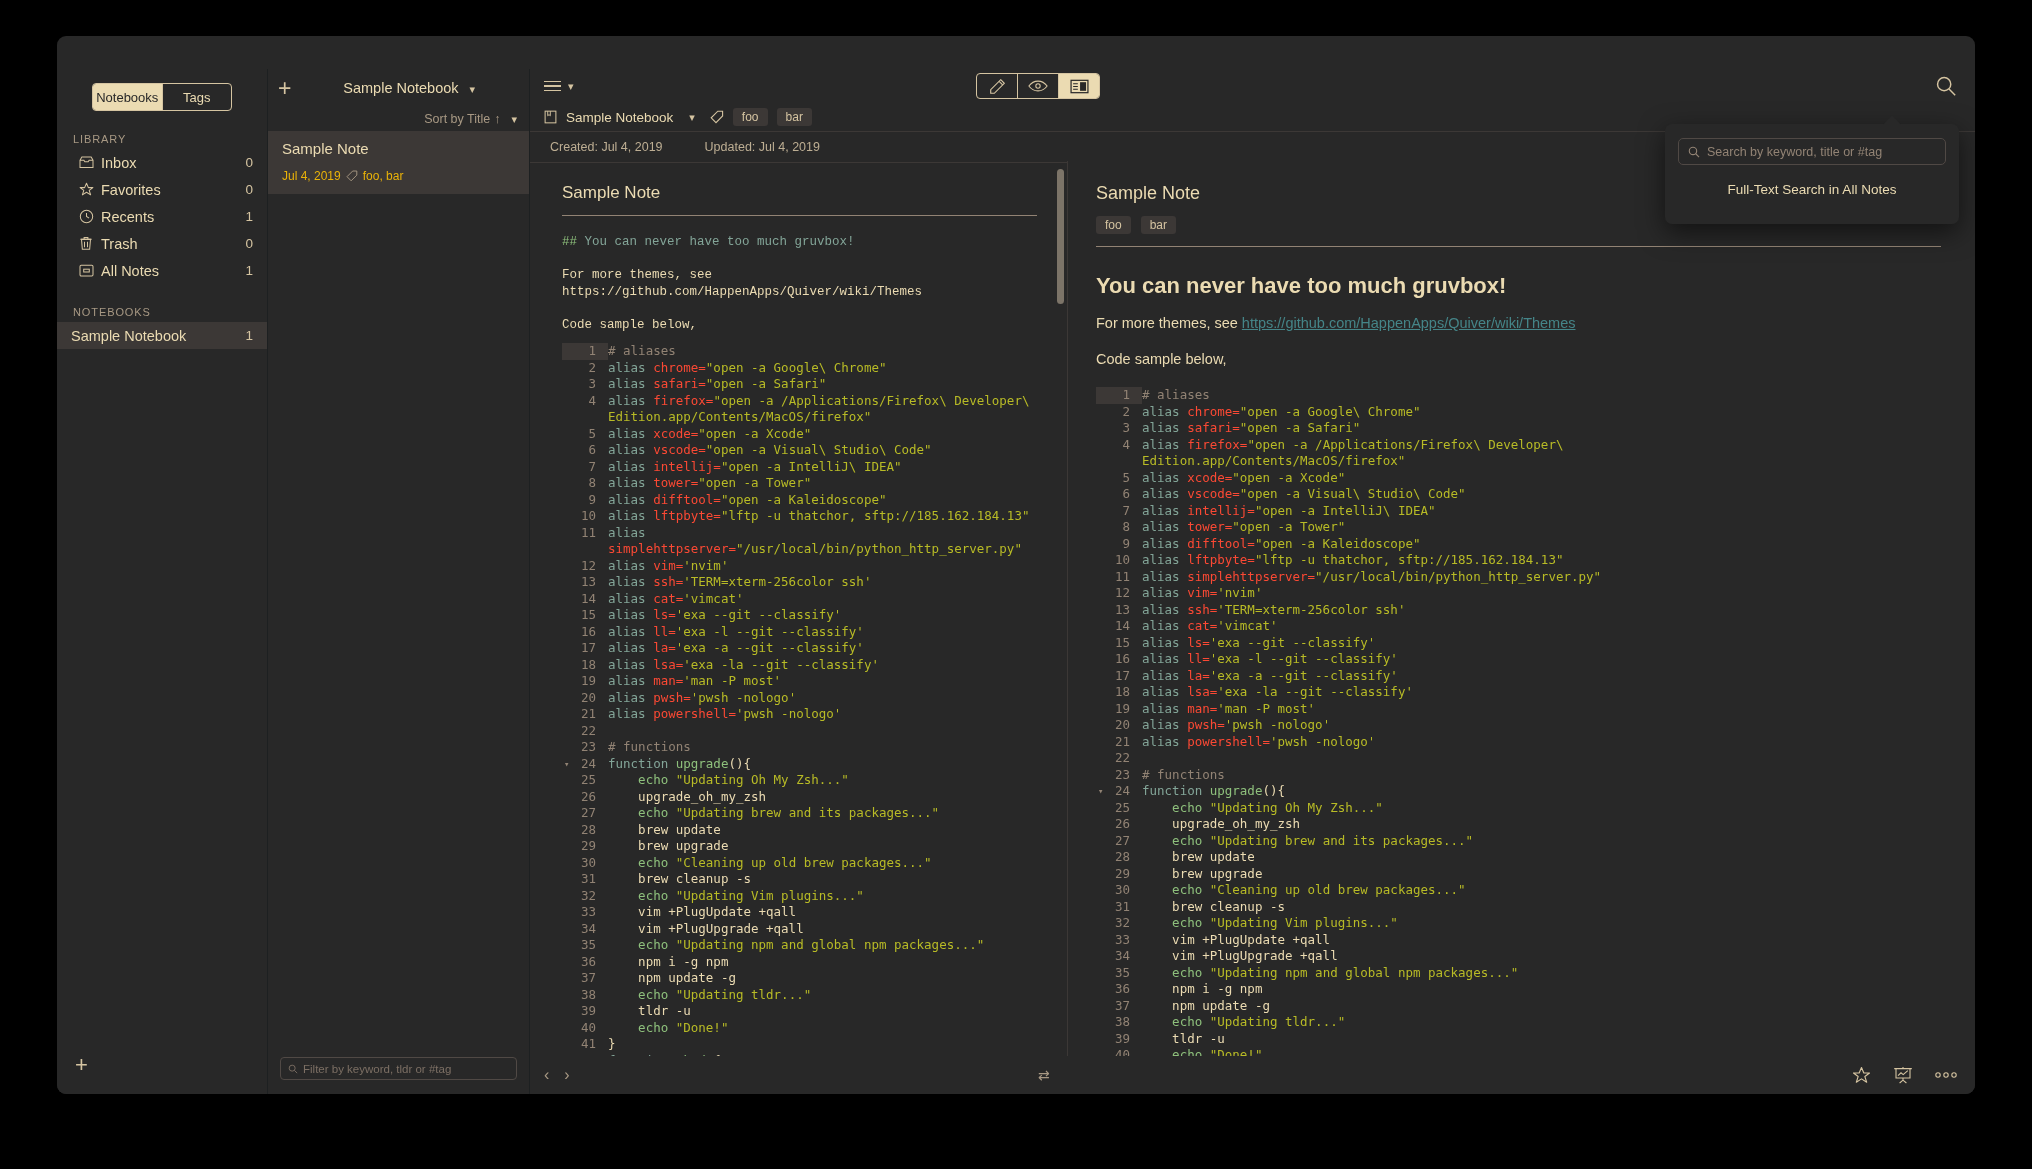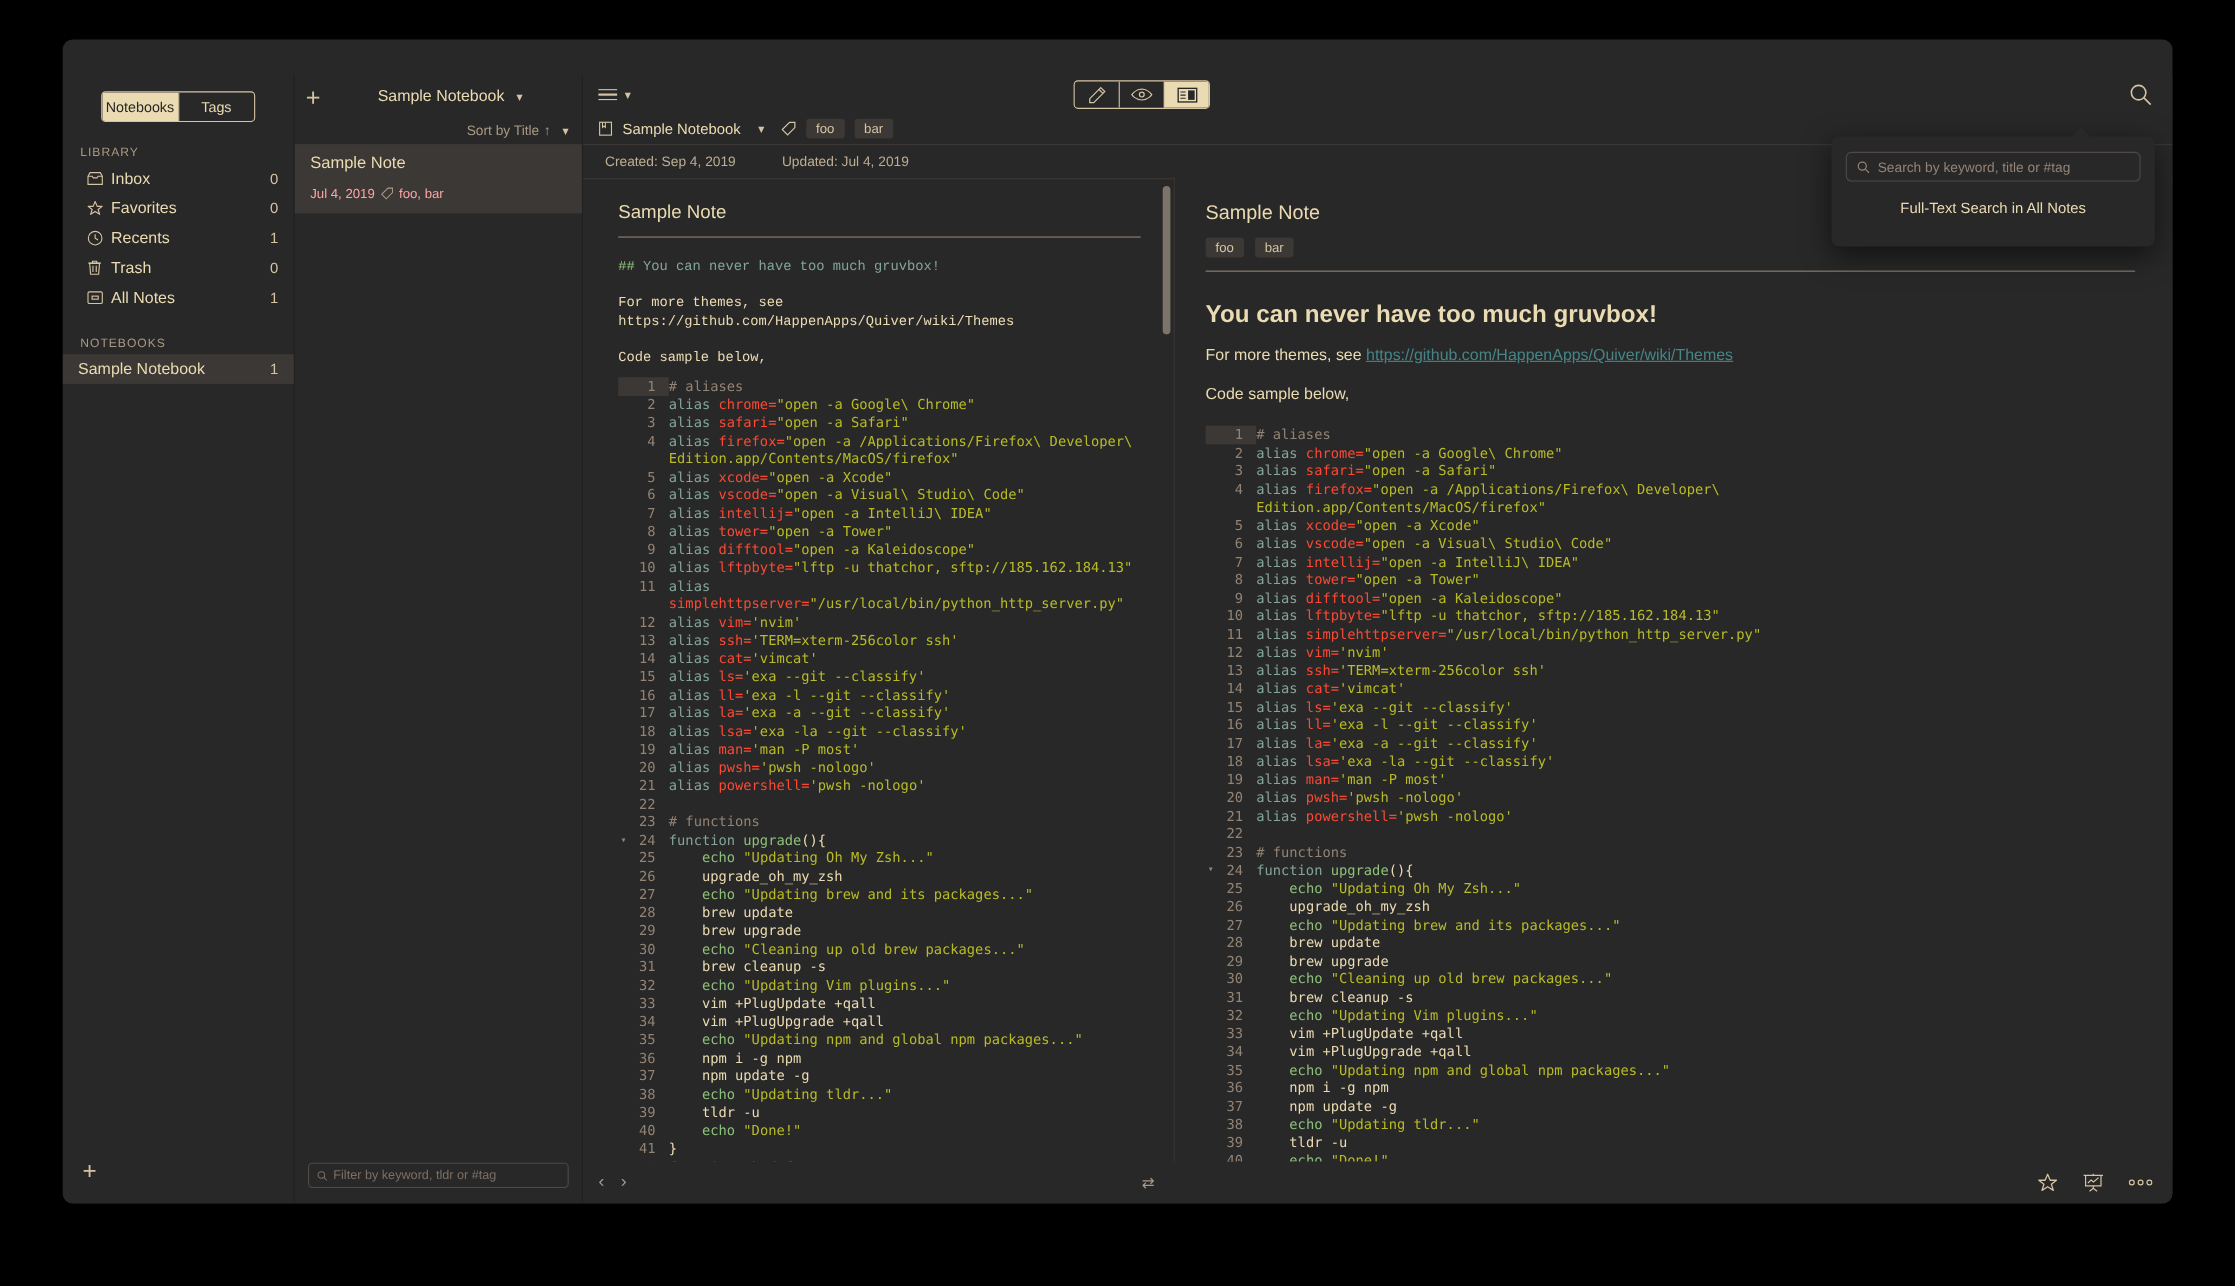--- a/index.html
+++ b/index.html
@@ -39,21 +39,21 @@
 
   .plus-btn{position:absolute;left:18px;bottom:18px;color:#d5c4a1;font-size:22px;line-height:1;cursor:default;}
 
   
   .list-top{height:38px;display:flex;align-items:center;padding:0 10px;}
   .list-add{color:#d5c4a1;font-size:23px;line-height:1;margin-right:8px;cursor:default;}
   .list-nb{flex:1;text-align:center;color:#ebdbb2;font-size:14.5px;cursor:default;}
   .sortbar{height:24px;display:flex;align-items:center;padding:0 12px;color:#a89984;font-size:12.5px;cursor:default;justify-content:flex-end;}
   .note-card{background:#3c3836;padding:9px 14px 11px;cursor:default;}
   .note-card .t{color:#ebdbb2;font-size:15px;margin-bottom:7px;}
-  .note-card .m{color:#fca5a5;font-size:12px;display:flex;align-items:center;gap:5px;margin-top:12px;}
+  .note-card .m{color:#eab308;font-size:12px;display:flex;align-items:center;gap:5px;margin-top:12px;}
   .filter{position:absolute;left:12px;right:12px;bottom:14px;height:21px;border:1px solid #504945;border-radius:4px;
           display:flex;align-items:center;padding:0 7px;gap:5px;background:#282828;}
   .filter span{color:#7c6f64;font-size:11.5px;}
 
   
   .ed-toolbar{height:34px;display:flex;align-items:center;padding:0 14px;position:relative;}
   .hamb{display:flex;flex-direction:column;gap:3px;cursor:default;}
   .hamb i{display:block;width:17px;height:1.6px;background:#d5c4a1;}
   .chev{color:#d5c4a1;font-size:11px;margin-left:7px;}
 
@@ -292,21 +292,21 @@
       <span style="margin-left:6px">
         <svg width="14" height="14" viewBox="0 0 14 14">
               <path d="M7.8 1.2H12.6v4.8L6 12.6 1.2 7.8z" fill="none" stroke="#d5c4a1" stroke-width="1.1"></path>
             </svg>
       </span>
       <span class="tagchip">foo</span>
       <span class="tagchip">bar</span>
     </div>
 
     <div class="meta2">
-      <span>Created: Sep 4, 2019</span>
+      <span>Created: Jul 4, 2019</span>
       <span>Updated: Jul 4, 2019</span>
     </div>
 
     <div class="panes">
 
       <div class="pane-src">
         <div class="src-inner">
           <div class="src-title">Sample Note</div>
           <div class="md">
             <div>

